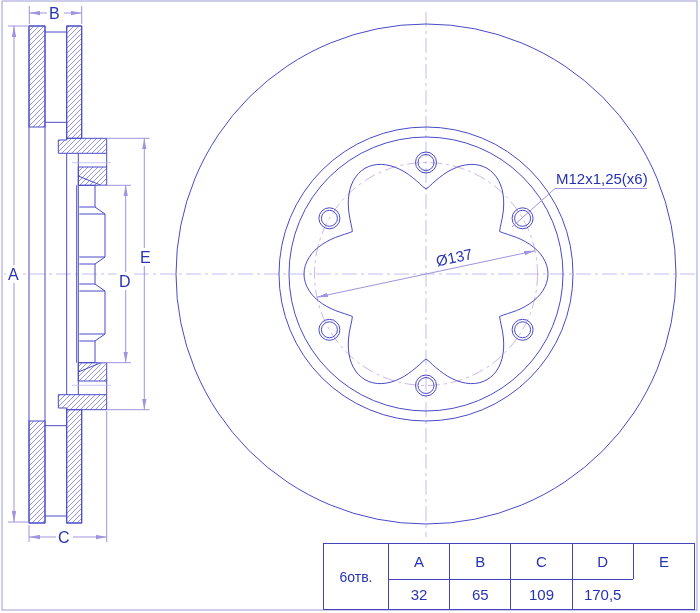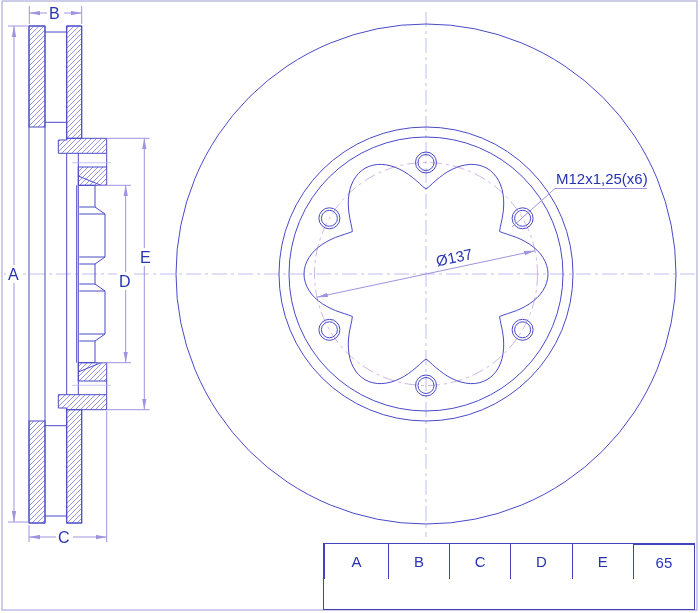--- a/index.html
+++ b/index.html
@@ -165,21 +165,25 @@
 
     <g>
       <polyline class="dline" points="647,188.5 555,188.5 512,227"></polyline>
       <text class="anntxt" x="556" y="184">M12x1,25(x6)</text>
     </g>
   </g>
 </svg>
 
 
 <div id="spec-table">
+  <div class="cell rowlabel">6отв.</div>
   <div class="cell hdr">A</div>
   <div class="cell hdr">B</div>
   <div class="cell hdr">C</div>
   <div class="cell hdr">D</div>
   <div class="cell hdr">E</div>
+  <div class="cell">32</div>
   <div class="cell">65</div>
+  <div class="cell">109</div>
+  <div class="cell">170,5</div>
 </div>
 
 </div>
 
 </body></html>

